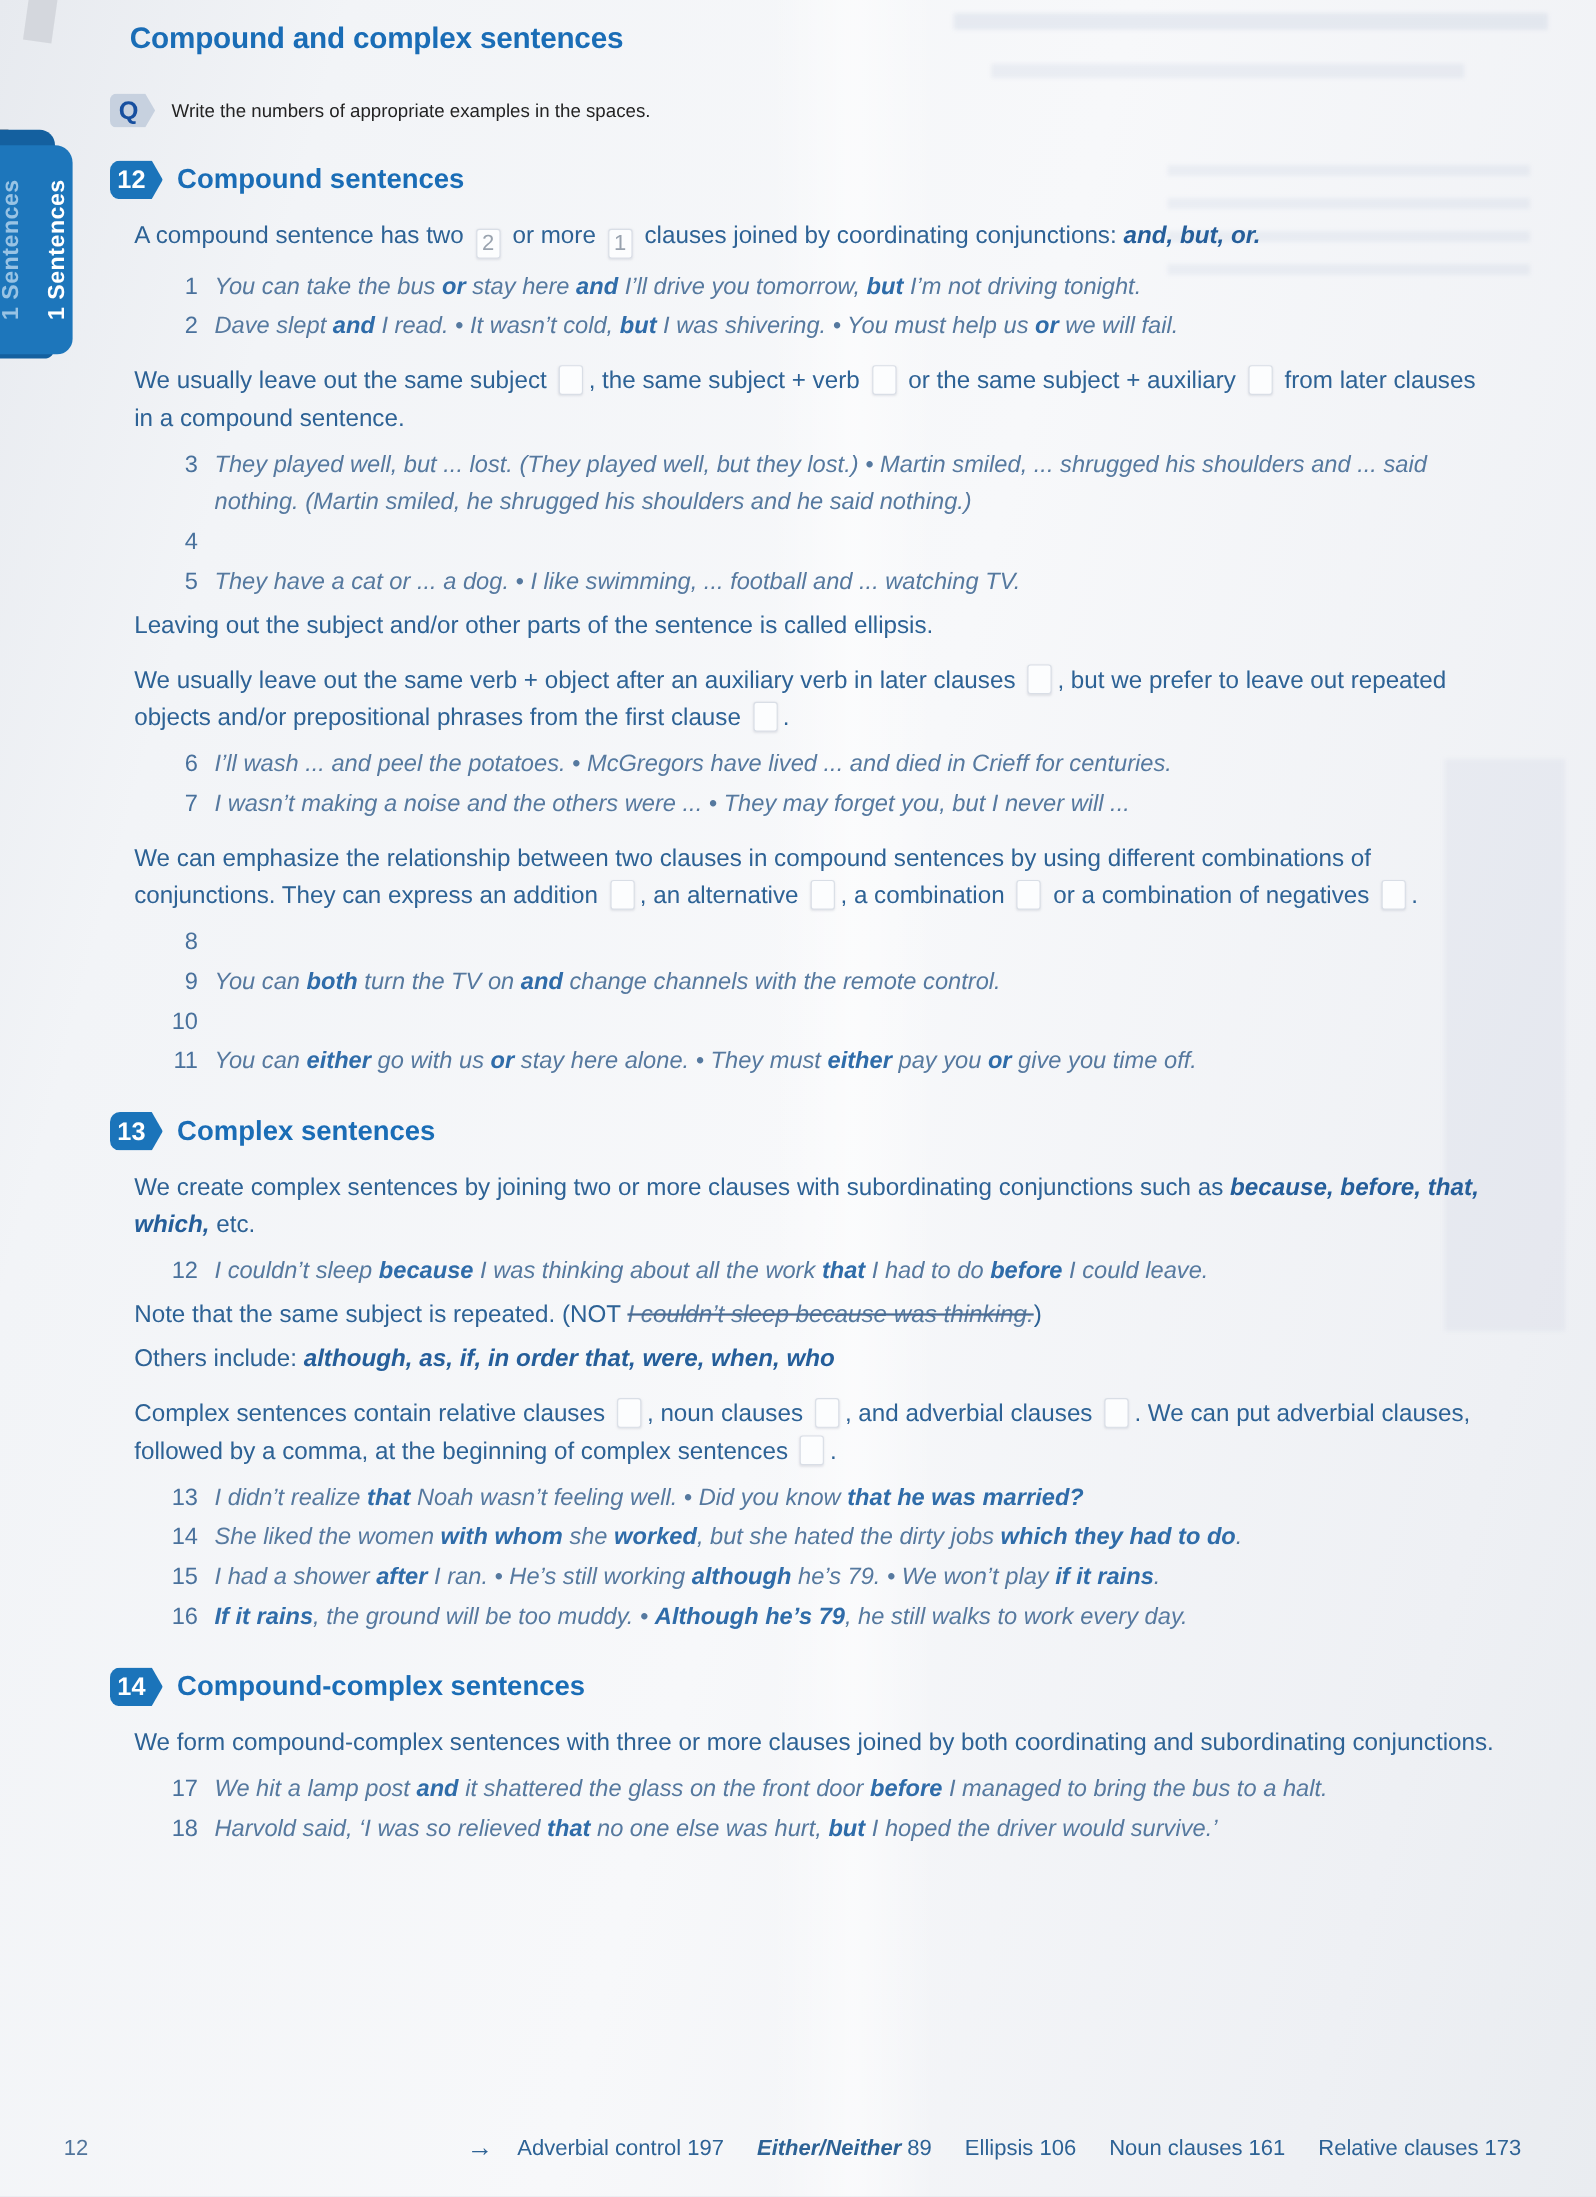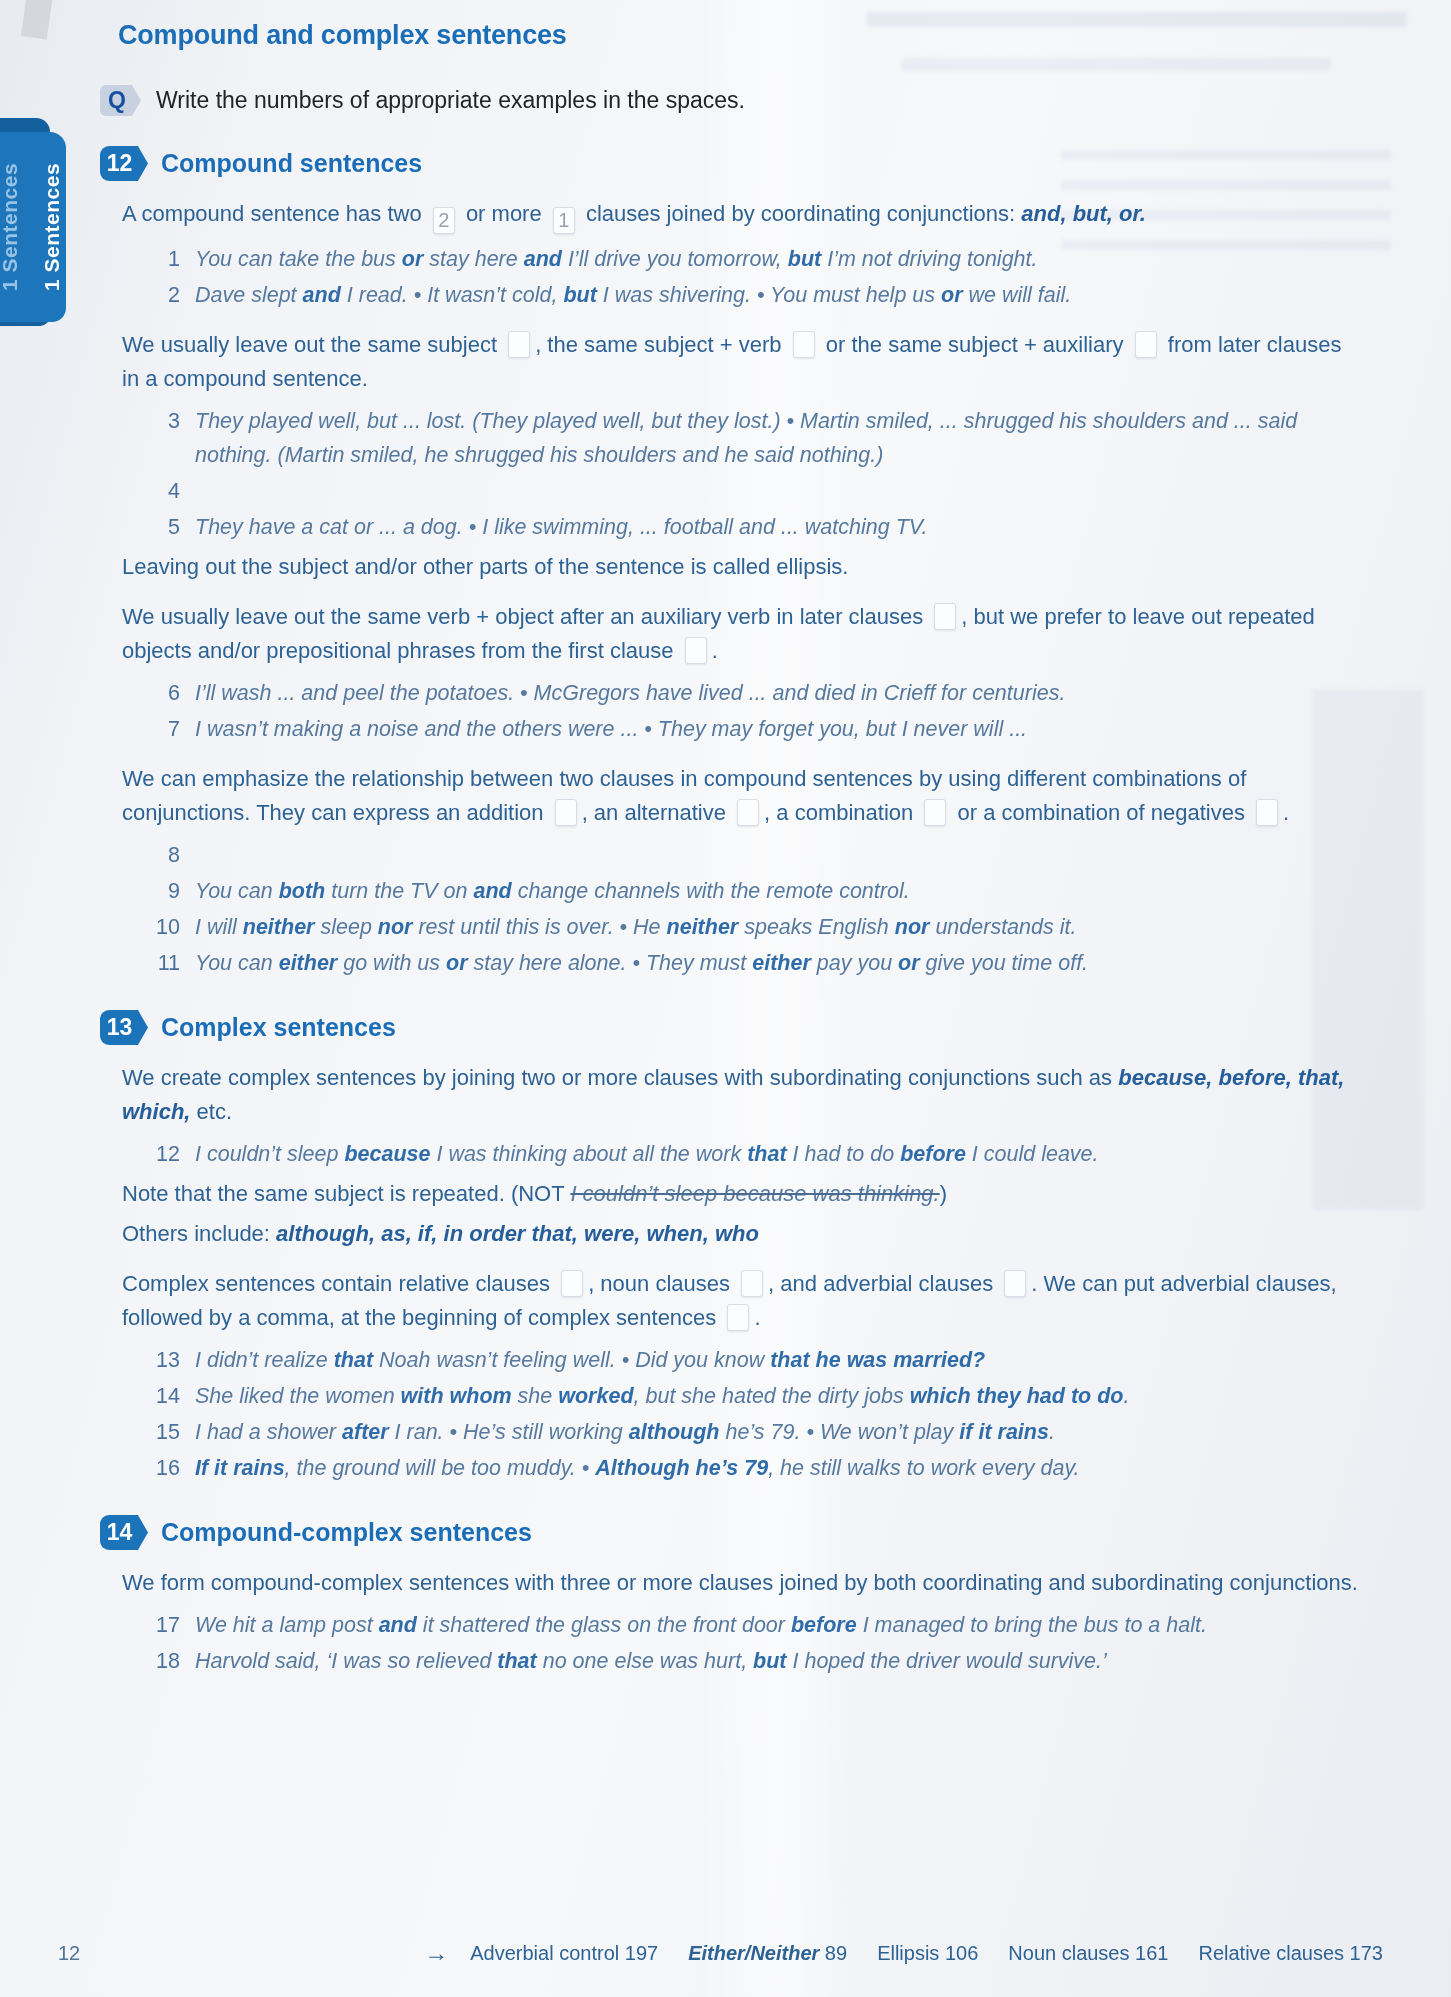--- a/index.html
+++ b/index.html
@@ -51,21 +51,21 @@
 
   .q-row { display:flex; align-items:center; gap:15px; margin-top:34px; }
   .q-badge {
     width:41px; height:31px; flex-shrink:0;
     background:#c7d1df;
     clip-path: polygon(0 0, 78% 0, 100% 50%, 78% 100%, 0 100%);
     border-radius:6px;
     display:flex; align-items:center; justify-content:center;
     color:#174f9f; font-weight:bold; font-size:23px; padding-right:7px;
   }
-  .q-text { font-size:23px; color:#232323; }
+  .q-text { font-size:17px; color:#232323; }
 
   section.section { display:block; }
   .heading-row { display:flex; align-items:center; gap:13px; margin-top:30px; }
   .badge {
     width:48px; height:35px; flex-shrink:0;
     background:#1b74ba;
     clip-path: polygon(0 0, 79% 0, 100% 50%, 79% 100%, 0 100%);
     border-radius:9px;
     display:flex; align-items:center; justify-content:center;
     color:#ffffff; font-weight:bold; font-size:23px; padding-right:9px;
@@ -181,21 +181,20 @@
             <div class="examples">
               <div class="ex">
                 <span class="ex-num">8</span>
               </div>
               <div class="ex">
                 <span class="ex-num">9</span>
                 <span class="ex-text">You can <b>both</b> turn the TV on <b>and</b> change channels with the remote control.</span>
               </div>
               <div class="ex">
                 <span class="ex-num">10</span>
-                <span class="ex-text">I will <b>neither</b> sleep <b>nor</b> rest until this is over. • He <b>neither</b> speaks English <b>nor</b> understands it.</span>
               </div>
               <div class="ex">
                 <span class="ex-num">11</span>
                 <span class="ex-text">You can <b>either</b> go with us <b>or</b> stay here alone. • They must <b>either</b> pay you <b>or</b> give you time off.</span>
               </div>
             </div>
           </div>
         </section>
         <section class="section">
           <div class="heading-row">

